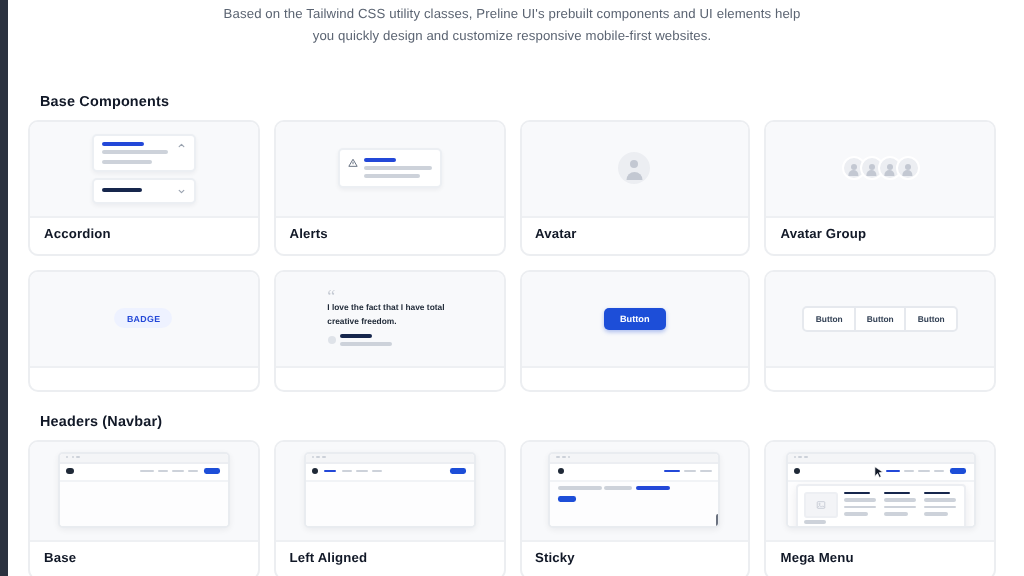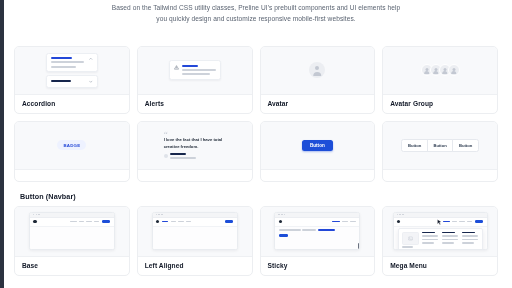--- a/index.html
+++ b/index.html
@@ -162,20 +162,21 @@
 <div class="viewport">
   <div class="edge-strip"></div>
 
   <div class="page">
 
     <div class="hero">
       <p class="hero-sub">Based on the Tailwind CSS utility classes, Preline UI's prebuilt components and UI elements help you quickly design and customize responsive mobile-first websites.</p>
     </div>
 
     <div class="sec-base">
+      <div class="section-title">Base Components</div>
 
       <div class="grid">
 
         <div class="card">
           <div class="card-preview">
             <div class="acc-wrap">
               <div class="mini-panel acc-item">
                 <div class="acc-lines">
                   <div class="bar blue" style="width:60%"></div>
                   <div class="bar" style="width:92%"></div>
@@ -296,21 +297,21 @@
               <span class="bg-btn">Button</span>
               <span class="bg-btn">Button</span>
             </div>
           </div>
           <div class="card-label"></div>
         </div>
       </div>
     </div>
 
     <div class="sec-head">
-      <div class="section-title">Button (Navbar)</div>
+      <div class="section-title">Headers (Navbar)</div>
 
       <div class="grid">
 
         <div class="card">
           <div class="card-preview nav-preview">
             <div class="browser">
               <div class="chrome">
                 <span class="dot"></span>
                 <span class="dot"></span>
                 <span class="dot"></span>

